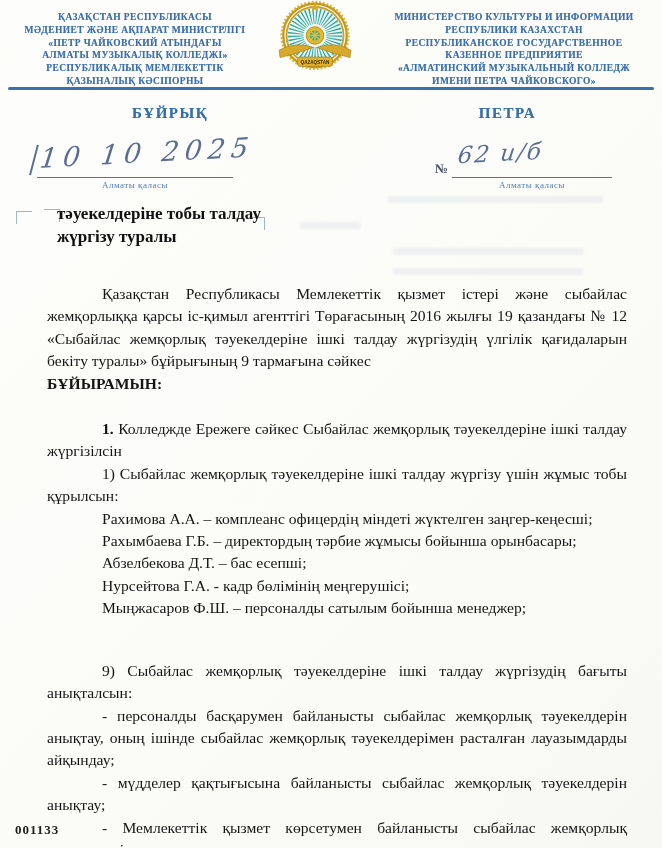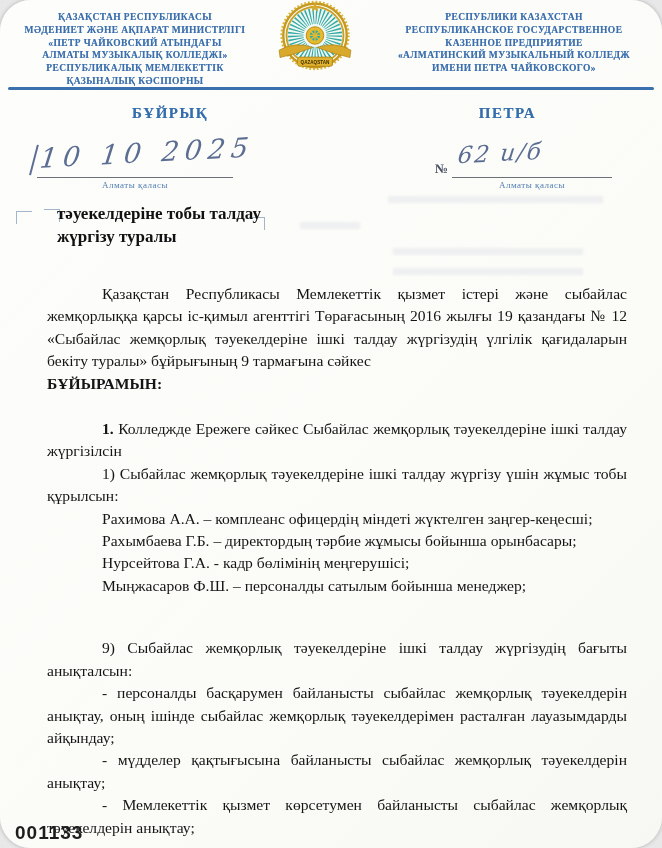--- a/index.html
+++ b/index.html
@@ -2,21 +2,20 @@
 <html><head>
 <meta charset="utf-8">
 <style>
   html,body{margin:0;padding:0;background:#e8e8e8;}
   .page{
     position:relative;width:662px;height:848px;margin:0 auto;
     background:linear-gradient(135deg,#fdfdfb 0%,#fbfbf8 60%,#f7f7f3 100%);
     font-family:"Liberation Serif", serif;
     overflow:hidden;
     box-shadow:0 0 4px rgba(0,0,0,.25);
-    border-radius:31px;
   }
   
   .lh-left,.lh-right{
     position:absolute;top:11px;
     color:#3b6fae;font-weight:bold;text-align:center;
     font-size:9.5px;line-height:12.8px;letter-spacing:.4px;
     text-transform:uppercase;
     text-shadow:0 0 .6px rgba(59,111,174,.55);
   }
   .lh-left{left:6px;width:258px;}
@@ -80,39 +79,40 @@
     position:absolute;opacity:.10;filter:blur(1.2px);pointer-events:none;
     background:repeating-linear-gradient(to bottom,
       #7d92b0 0px,#7d92b0 7px,transparent 7px,transparent 20px);
   }
   .g1{left:388px;top:196px;width:215px;height:14px;}
   .g2{left:393px;top:248px;width:190px;height:34px;}
   .g3{left:300px;top:222px;width:60px;height:10px;}
   
   .footer-code{
     position:absolute;left:15px;top:822px;
-    font-family:Liberation Sans, sans-serif;
-    font-size:19px;font-weight:bold;color:#1d1d1d;letter-spacing:1px;
+    font-family:Liberation Serif, serif;
+    font-size:13px;font-weight:bold;color:#1d1d1d;letter-spacing:1px;
   }
 </style>
 </head>
 <body>
 
 <div class="page">
 
   <div class="lh-left">
     <div>ҚАЗАҚСТАН РЕСПУБЛИКАСЫ</div>
     <div>МӘДЕНИЕТ ЖӘНЕ АҚПАРАТ МИНИСТРЛІГІ</div>
     <div>«ПЕТР ЧАЙКОВСКИЙ АТЫНДАҒЫ</div>
     <div>АЛМАТЫ МУЗЫКАЛЫҚ КОЛЛЕДЖІ»</div>
     <div>РЕСПУБЛИКАЛЫҚ МЕМЛЕКЕТТІК</div>
     <div>ҚАЗЫНАЛЫҚ КӘСІПОРНЫ</div>
   </div>
 
   <div class="lh-right">
+    <div>МИНИСТЕРСТВО КУЛЬТУРЫ И ИНФОРМАЦИИ</div>
     <div>РЕСПУБЛИКИ КАЗАХСТАН</div>
     <div>РЕСПУБЛИКАНСКОЕ ГОСУДАРСТВЕННОЕ</div>
     <div>КАЗЕННОЕ ПРЕДПРИЯТИЕ</div>
     <div>«АЛМАТИНСКИЙ МУЗЫКАЛЬНЫЙ КОЛЛЕДЖ</div>
     <div>ИМЕНИ ПЕТРА ЧАЙКОВСКОГО»</div>
   </div>
 
   <svg class="emblem" viewBox="0 0 100 88">
 
     <circle cx="50" cy="38" r="36.5" fill="none" stroke="#dab63c" stroke-width="2.4" stroke-dasharray="2 2.1"></circle>
@@ -164,20 +164,21 @@
   <div class="body-text">
     <p><span>Қазақстан Республикасы Мемлекеттік қызмет істері және сыбайлас жемқорлыққа қарсы іс-қимыл агенттігі Төрағасының 2016 жылғы 19 қазандағы № 12 «Сыбайлас жемқорлық тәуекелдеріне ішкі талдау жүргізудің үлгілік қағидаларын бекіту туралы» бұйрығының 9 тармағына сәйкес</span></p>
     <p class="no-indent"><span class="b">БҰЙЫРАМЫН:</span></p>
 
     <p class="gap-lg"><span class="b">1.</span><span> Колледжде Ережеге сәйкес Сыбайлас жемқорлық тәуекелдеріне ішкі талдау жүргізілсін</span></p>
 
     <p>1) Сыбайлас жемқорлық тәуекелдеріне ішкі талдау жүргізу үшін жұмыс тобы құрылсын:</p>
 
     <p>Рахимова А.А. – комплеанс офицердің міндеті жүктелген заңгер-кеңесші;</p>
     <p>Рахымбаева Г.Б. – директордың тәрбие жұмысы бойынша орынбасары;</p>
+    <p>Абзелбекова Д.Т. – бас есепші;</p>
     <p>Нурсейтова Г.А. - кадр бөлімінің меңгерушісі;</p>
     <p>Мыңжасаров Ф.Ш. – персоналды сатылым бойынша менеджер;</p>
 
     <p class="gap-xl">9) Сыбайлас жемқорлық тәуекелдеріне ішкі талдау жүргізудің бағыты анықталсын:</p>
 
     <p>- персоналды басқарумен байланысты сыбайлас жемқорлық тәуекелдерін анықтау, оның ішінде сыбайлас жемқорлық тәуекелдерімен расталған лауазымдарды айқындау;</p>
     <p>- мүдделер қақтығысына байланысты сыбайлас жемқорлық тәуекелдерін анықтау;</p>
     <p>- Мемлекеттік қызмет көрсетумен байланысты сыбайлас жемқорлық тәуекелдерін анықтау;</p>
 
   </div>

